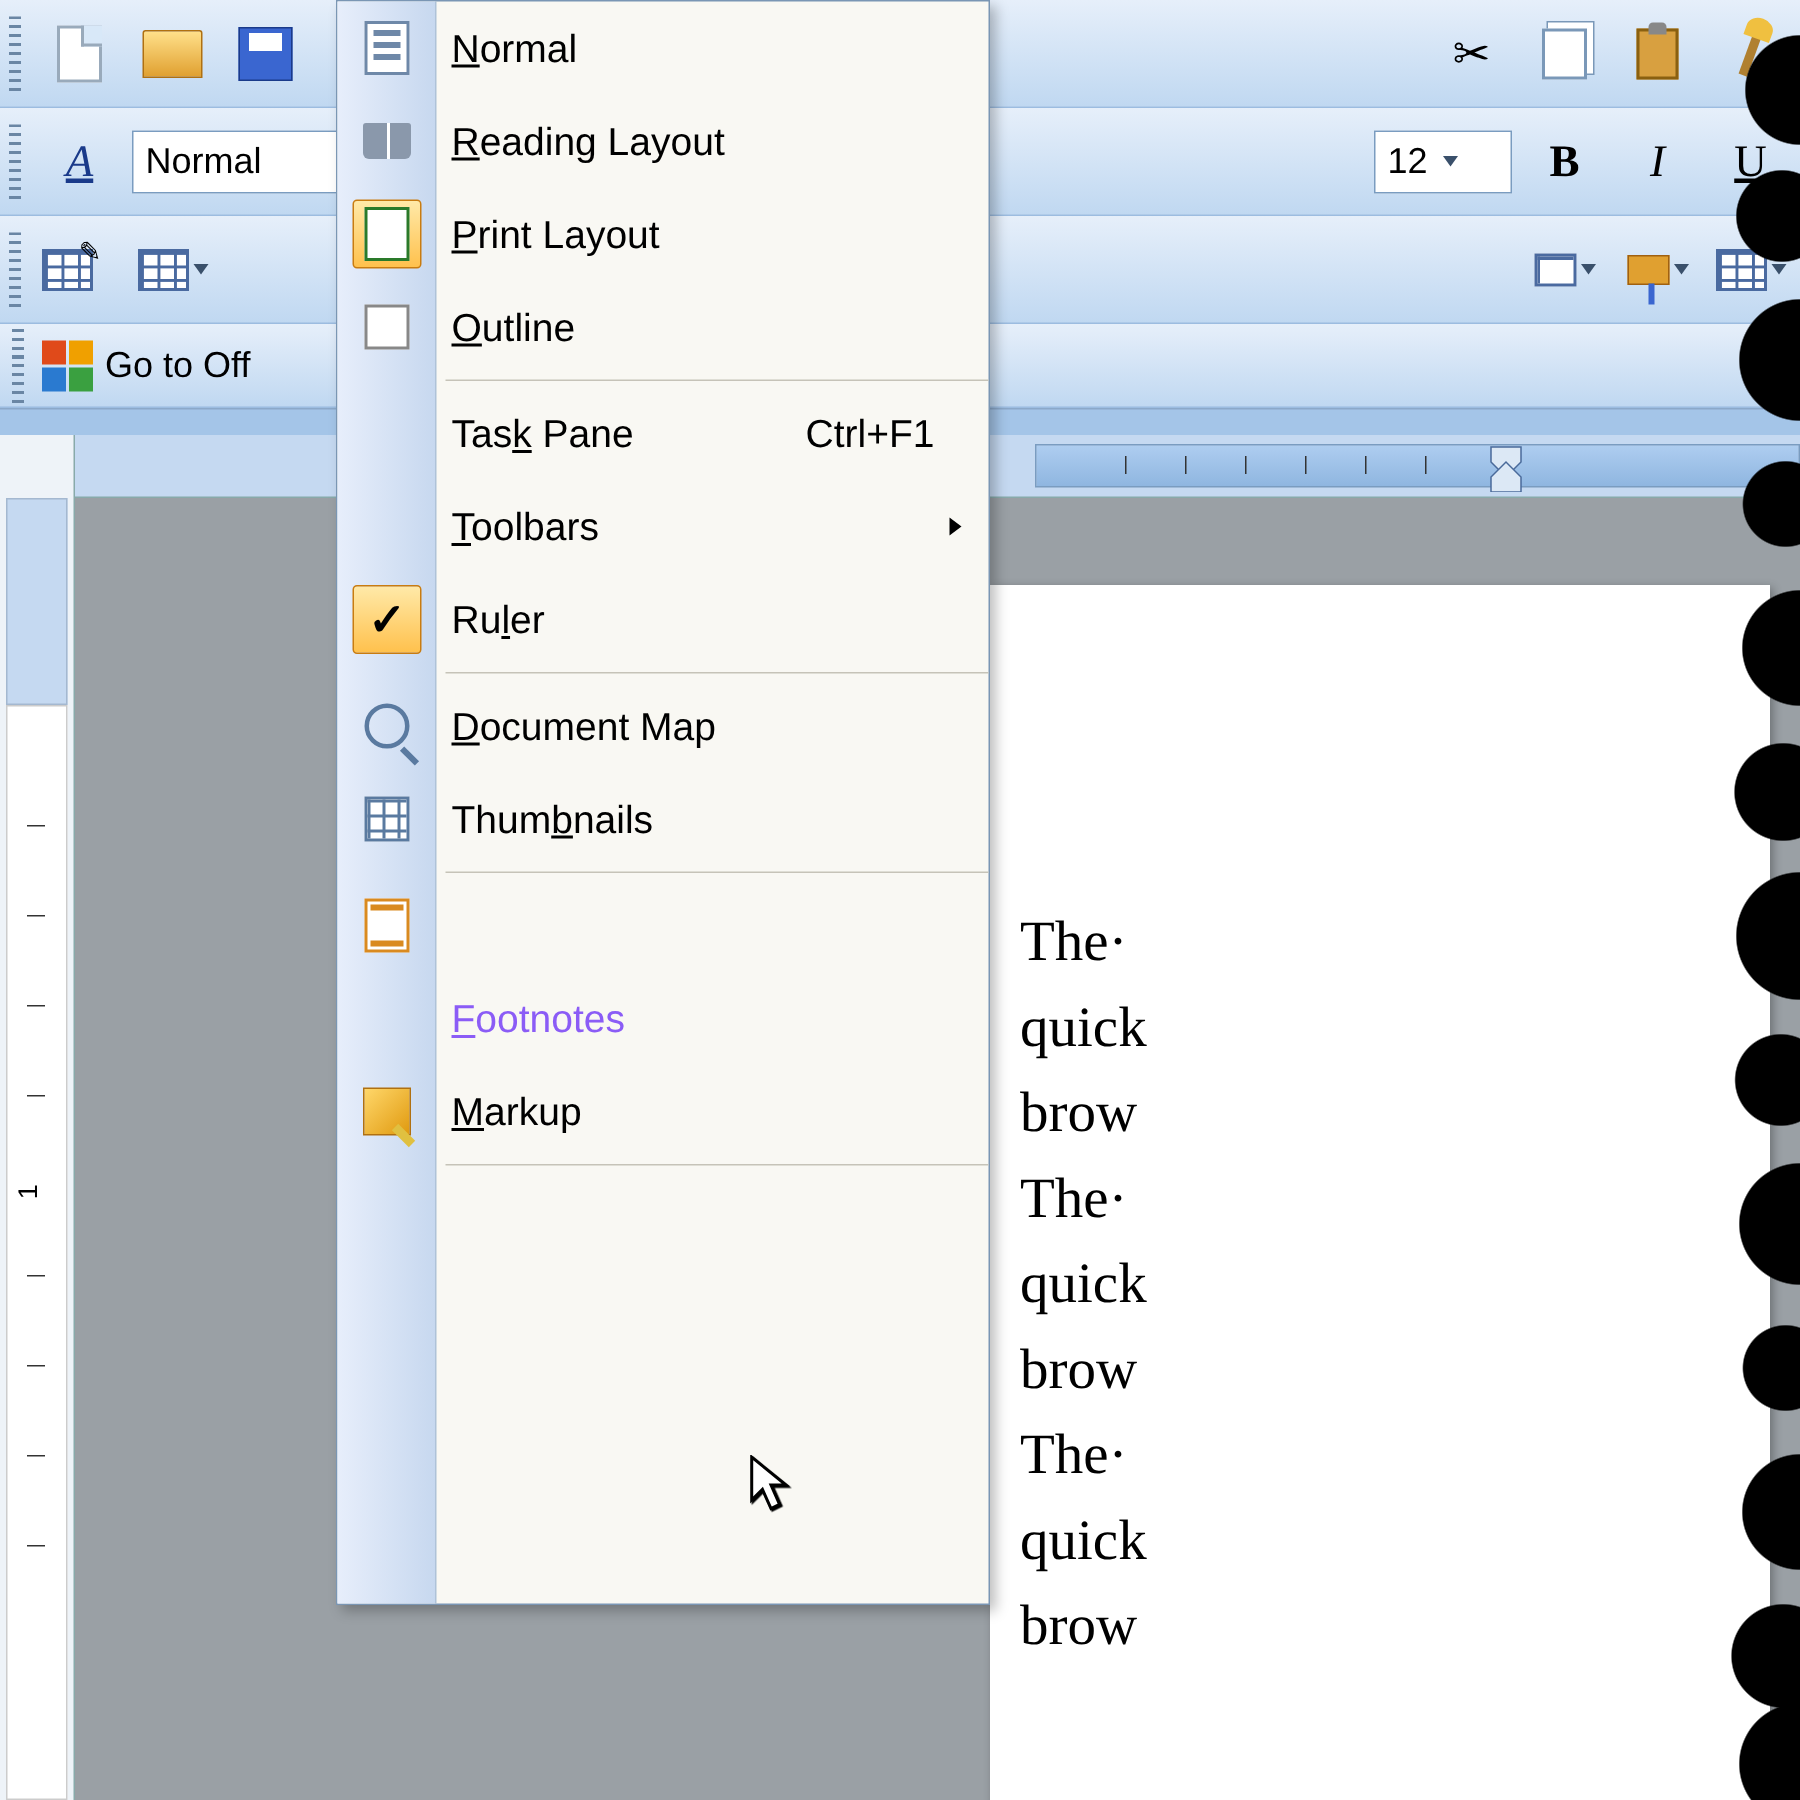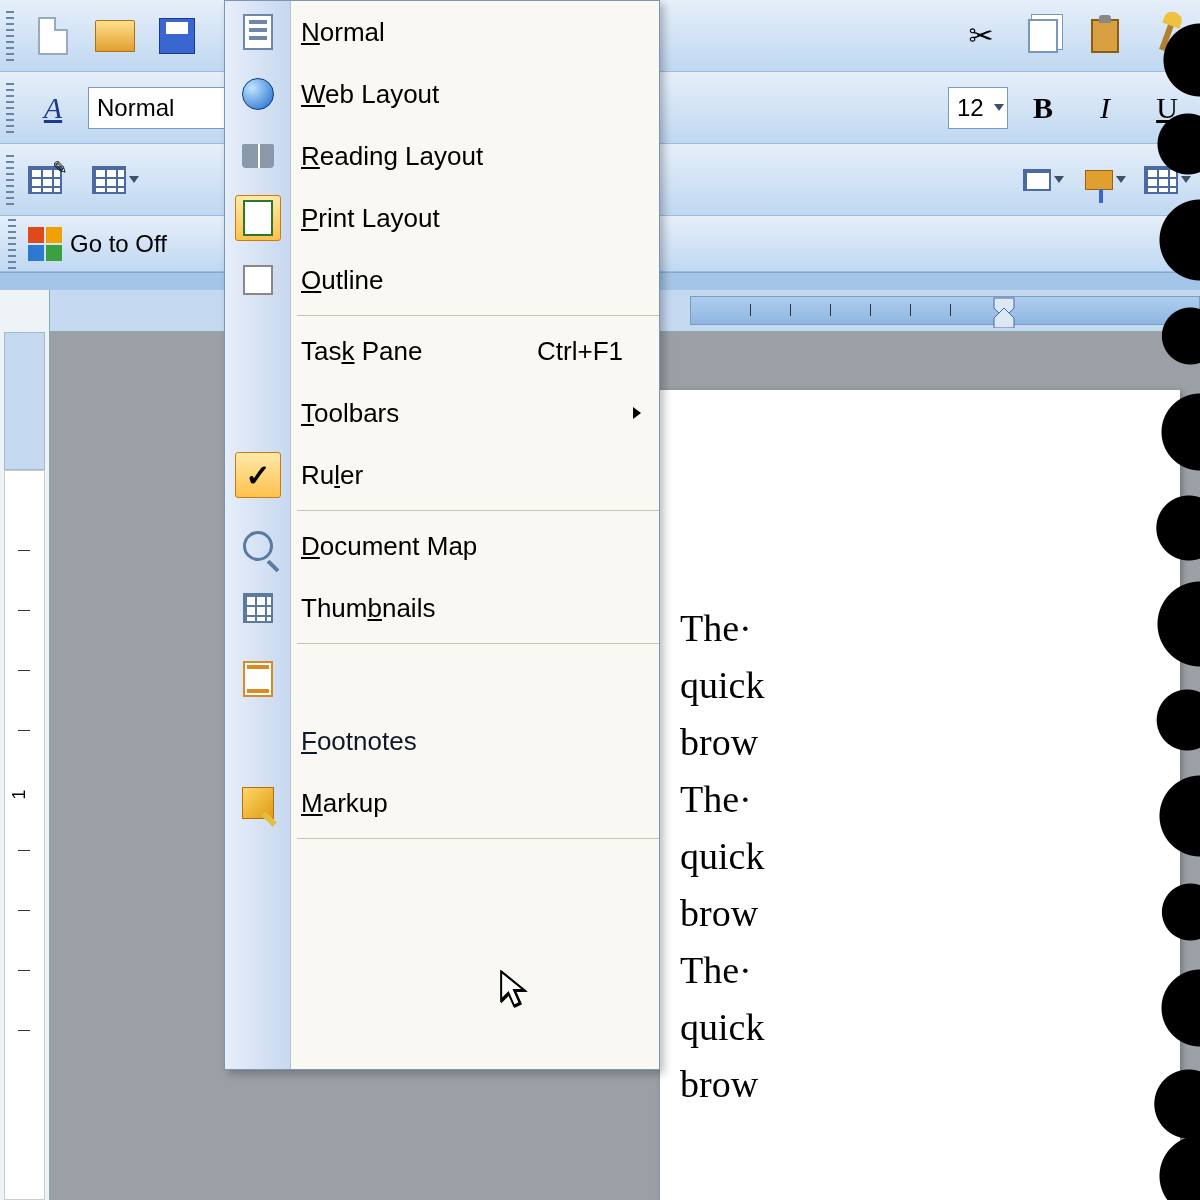--- a/index.html
+++ b/index.html
@@ -170,21 +170,21 @@
   }
   .menu-item {
     position: relative;
     height: 62px;
     display: flex;
     align-items: center;
     padding-left: 76px;
     font-size: 26px;
     color: #000;
   }
-  .menu-item.disabled { color: #0f172a; }
+  .menu-item.disabled { color: #8b5cf6; }
   .menu-item .ico {
     position: absolute;
     left: 10px; top: 8px;
     width: 46px; height: 46px;
     display:flex; align-items:center; justify-content:center;
     font-size: 28px;
   }
   .menu-item .ico.selected {
     background: linear-gradient(to bottom,#ffe9a8,#ffc14d);
     border: 1px solid #c97c10;
@@ -321,21 +321,21 @@
 
   <div class="toolbar-row">
     <div class="grip"></div>
     <div class="tool-icon">
         <span class="aa">A</span>
       </div>
     <div class="combo" style="width:140px">
       <span>Normal</span>
     </div>
     <div style="flex:1"></div>
-    <div class="combo" style="width:60px">
+    <div class="combo" style="width:92px">
       <span>12</span>
       <span class="drop"></span>
     </div>
     <div class="tool-icon">
         <span class="bold">B</span>
       </div>
     <div class="tool-icon">
         <span class="italic">I</span>
       </div>
     <div class="tool-icon">
@@ -426,26 +426,20 @@
   <div class="gutter"></div>
 
   <div class="menu-item">
     <div class="ico">
         <div class="glyph-page"></div>
       </div>
     <span><span class="ulet">N</span><span></span>ormal</span>
   </div>
   <div class="menu-item">
     <div class="ico">
-        <div class="glyph-web"></div>
-      </div>
-    <span><span class="ulet">W</span>eb Layout</span>
-  </div>
-  <div class="menu-item">
-    <div class="ico">
         <div class="glyph-book"></div>
       </div>
     <span><span class="ulet">R</span>eading Layout</span>
   </div>
   <div class="menu-item">
     <div class="ico selected">
         <div class="glyph-print"></div>
       </div>
     <span><span class="ulet">P</span>rint Layout</span>
   </div>

